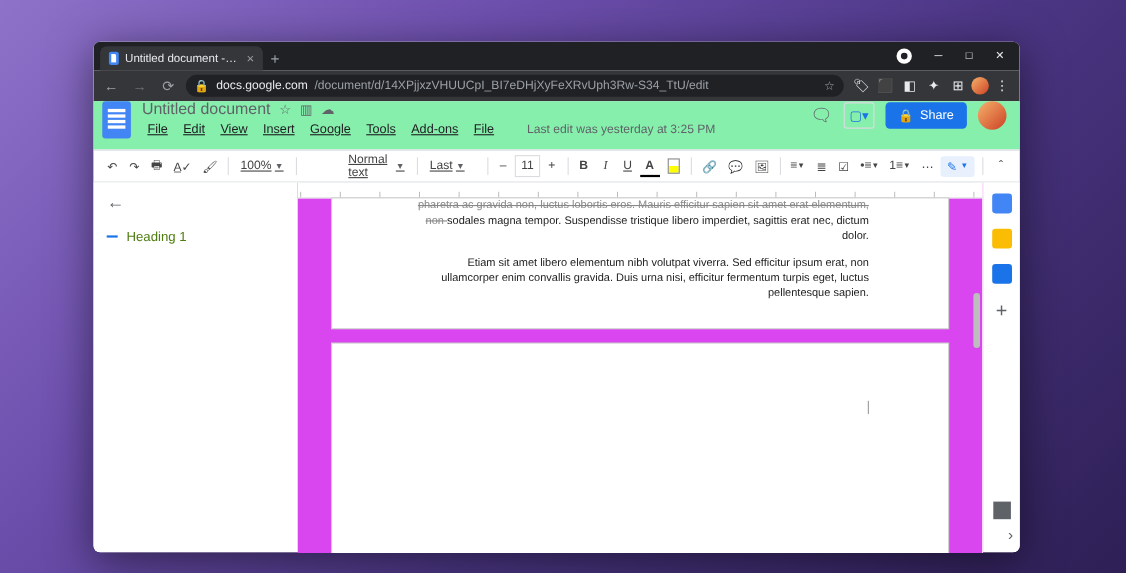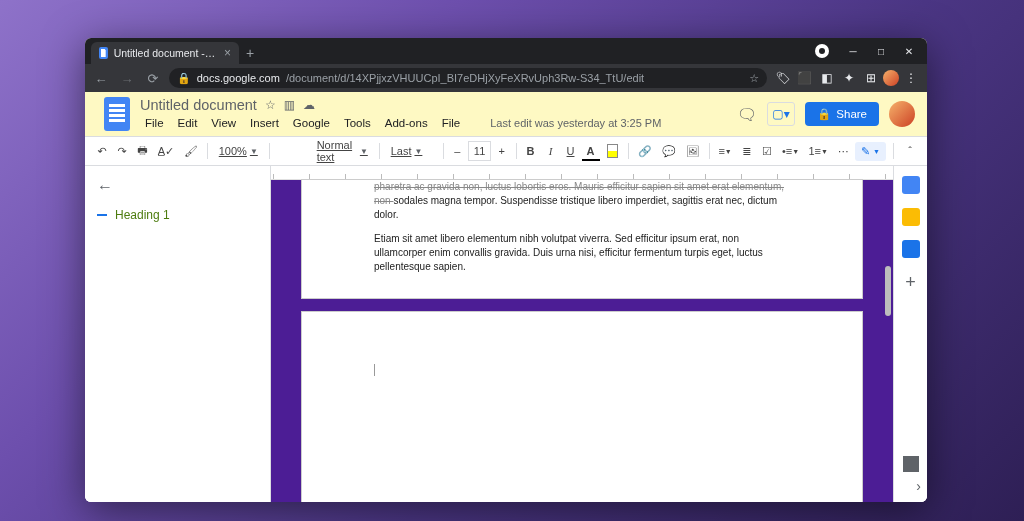--- a/index.html
+++ b/index.html
@@ -76,34 +76,34 @@
     color:#9aa0a6;
     overflow:hidden;
   }
   .omnibox .domain { color:#e8eaed; }
   .ext { display:flex; align-items:center; gap:2px; }
   .ext .e { width:20px;height:20px;display:flex;align-items:center;justify-content:center;font-size:12px;color:#e8eaed; }
   .avatar { width:16px;height:16px;border-radius:50%;background:linear-gradient(135deg,#f6b26b,#cc4125); }
   
   .docs-hdr {
     height: 44px;
-    background:#fef9c3;
+    background:#86efac;
     border-bottom: none;
     display:flex;
-    align-items:center;
-    padding: 0 12px 0 19px;
+    align-items:flex-start;
+    padding: 0 12px 0 8px;
     gap:10px;
   }
   .docs-logo { width:26px;height:34px;background:#4285f4;border-radius:3px;position:relative; }
   .docs-logo::before{content:"";position:absolute;left:5px;right:5px;top:7px;height:3px;background:#fff;box-shadow:0 5px 0 #fff,0 10px 0 #fff,0 15px 0 #fff;}
   .title-col { display:flex;flex-direction:column;gap:2px; }
   .doc-title-row { display:flex;align-items:center;gap:8px;color:#5f6368;font-size:14.5px; }
   .doc-title-row .ic { font-size:12px;color:#5f6368; }
   .menu-row { display:flex;gap:4px;font-size:11.5px;color:#202124;align-items:center; }
-  .menu-row .mi { padding: 2px 5px; border-radius:3px; }
+  .menu-row .mi { padding: 2px 5px; border-radius:3px;text-decoration:underline; }
   .last-edit { color:#5f6368;font-size:11px;margin-left:21px; }
   .hdr-right { margin-left:auto;display:flex;align-items:center;gap:10px; }
   .pres { width:28px;height:24px;border:1px solid #dadce0;border-radius:3px;display:flex;align-items:center;justify-content:center;font-size:12px;color:#1a73e8; }
   .share { background:#1a73e8;color:#fff;font-size:11.5px;font-weight:500;padding:5px 12px;border-radius:4px;display:flex;align-items:center;gap:5px; }
   .avatar-lg { width:26px;height:26px;border-radius:50%;background:linear-gradient(135deg,#f6b26b,#cc4125); }
   
   .toolbar {
     height: 30px;
     background:#fff;
     border-top:1px solid #dadce0;
@@ -126,21 +126,21 @@
   .color-A::after{content:"";position:absolute;left:0;right:0;bottom:-1px;height:2px;background:#000;}
   .hl{width:14px;height:14px;background:linear-gradient(180deg,#fff 50%,#ff0 50%);border:1px solid #888;}
   .tb-right { margin-left:auto;display:flex;align-items:center;gap:4px; }
   .pencil { background:#e8f0fe;border-radius:3px;padding:3px 6px;display:flex;align-items:center;gap:3px;color:#1a73e8; }
   
   .content-row { flex:1; display:flex; min-height:0; background:#f8f9fa; }
   .left-pane { width:186px;background:#fff;border-right:1px solid #dadce0;padding:10px 12px; }
   .left-pane .back { color:#5f6368;font-size:16px;margin-bottom:14px; }
   .outline-item { display:flex;align-items:center;gap:8px;color:#4d7c0f;font-size:12px;font-weight:500; }
   .outline-item::before { content:"";width:10px;height:2px;background:#1a73e8; }
-  .canvas { flex:1;background:#4c1d95;overflow:auto;position:relative; }
+  .canvas { flex:1;background:#d946ef;overflow:auto;position:relative;text-align:right; }
   .ruler {
     height:14px;background:#fff;border-bottom:1px solid #e0e0e0;
     margin-left:0;
     background-image: repeating-linear-gradient(90deg,#bbb 0 1px,transparent 1px 36px);
     background-position: 74px 8px;
     background-size: 36px 6px;
     background-repeat: repeat-x;
   }
   .page { width:560px;margin:0 auto 14px;background:#fff;box-shadow:0 0 0 1px #ccc;padding:0 72px;font-size:10px;color:#222;line-height:1.4; }
   .page.pg1 { padding-top:0; padding-bottom:24px; }

